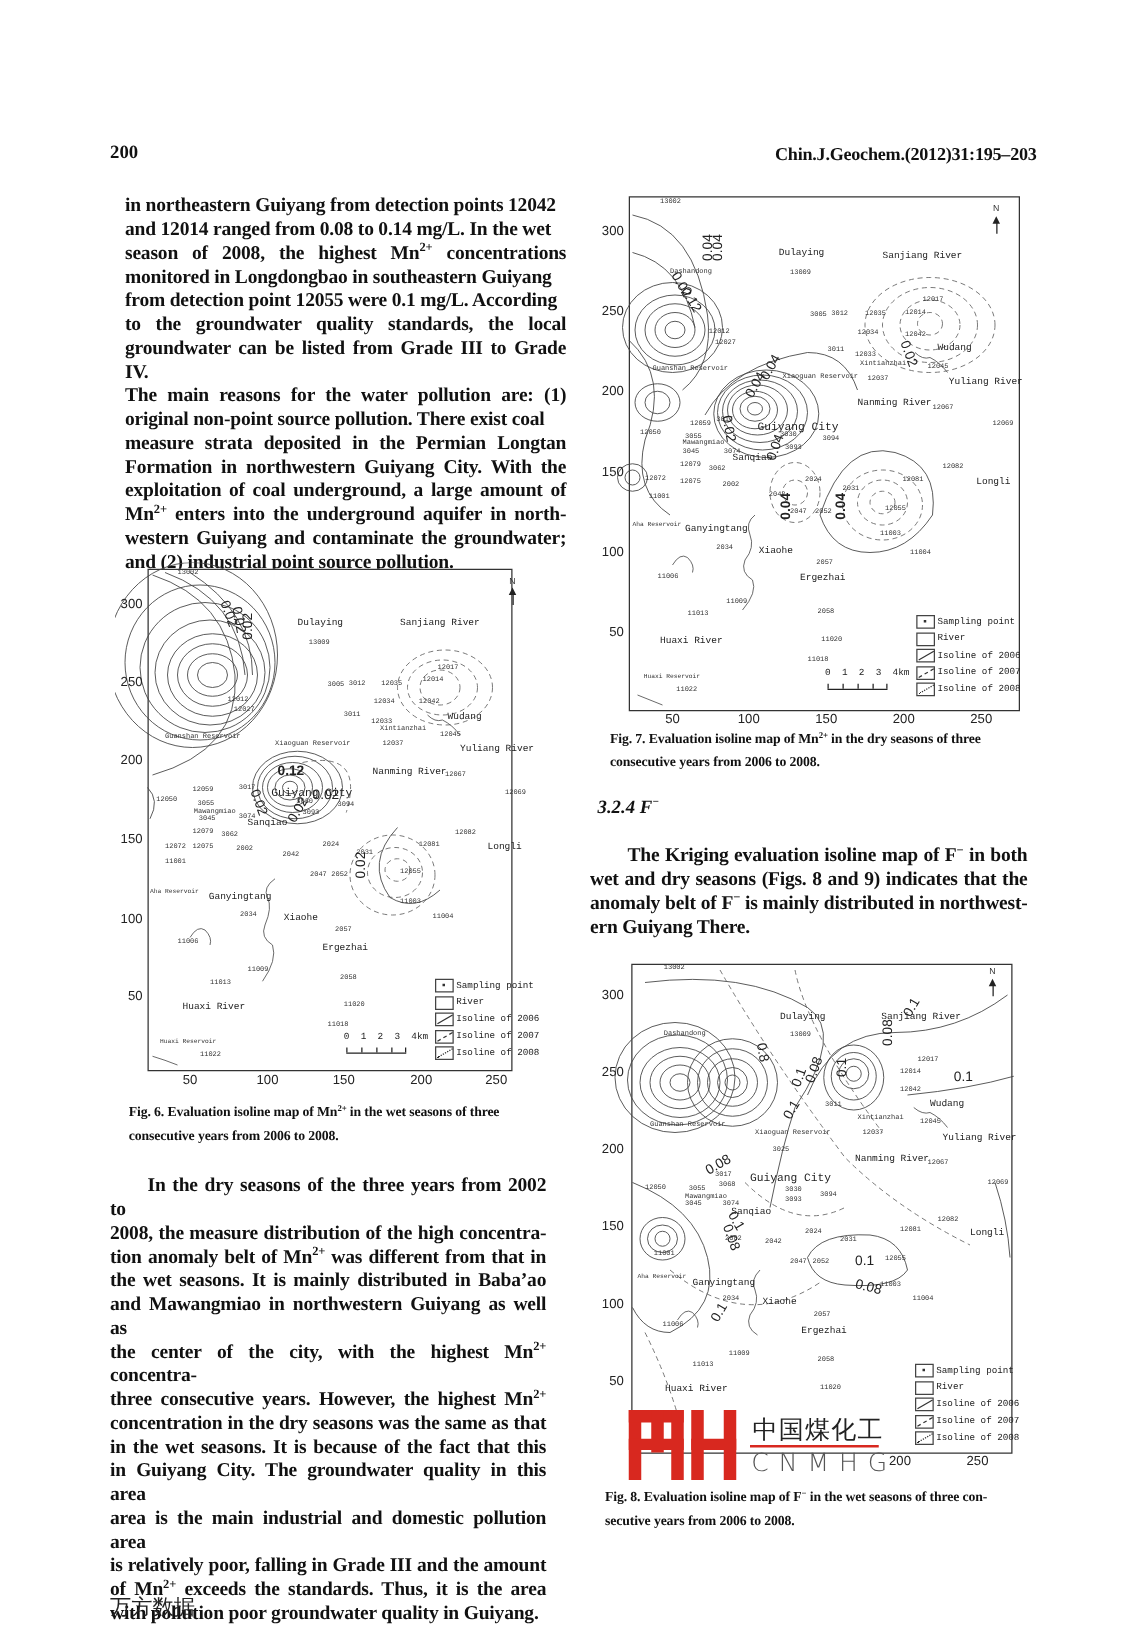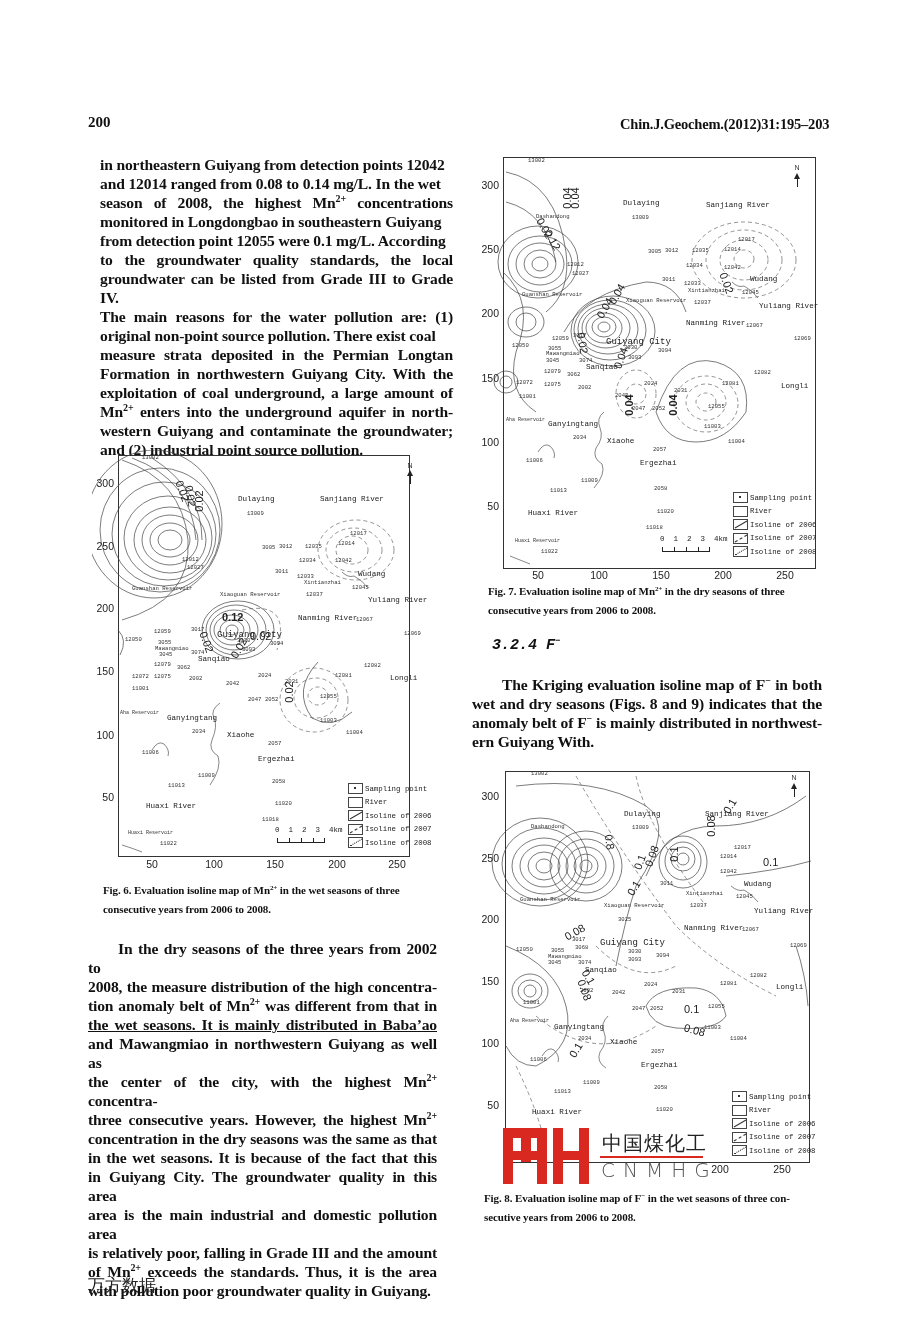--- a/index.html
+++ b/index.html
@@ -241,21 +241,21 @@
 
 <div class="abs caption" style="left:103px; top:881px; width:325px;">
   <div><span>Fig. 6. Evaluation isoline map of Mn</span><sup>2+</sup><span> in the wet seasons of three</span></div>
   <div>consecutive years from 2006 to 2008.</div>
 </div>
 
 <div class="abs para" style="left:88px; top:939px; width:349px;">
   <div style="text-indent:30px; text-align-last: justify;">In the dry seasons of the three years from 2002 to</div>
   <div style="text-align-last: justify;">2008, the measure distribution of the high concentra-</div>
   <div style="text-align-last: justify;"><span>tion anomaly belt of Mn</span><sup>2+</sup><span> was different from that in</span></div>
-  <div style="text-align-last: justify; text-decoration: underline;">the wet seasons. It is mainly distributed in Baba’ao</div>
+  <div style="text-align-last: justify;">the wet seasons. It is mainly distributed in Baba’ao</div>
   <div style="text-align-last: justify;">and Mawangmiao in northwestern Guiyang as well as</div>
   <div style="text-align-last: justify;"><span>the center of the city, with the highest Mn</span><sup>2+</sup><span> concentra-</span></div>
   <div style="text-align-last: justify;"><span>three consecutive years. However, the highest Mn</span><sup>2+</sup></div>
   <div style="text-align-last: justify;">concentration in the dry seasons was the same as that</div>
   <div style="text-align-last: justify;">in the wet seasons. It is because of the fact that this</div>
   <div style="text-align-last: justify;">in Guiyang City. The groundwater quality in this area</div>
   <div style="text-align-last: justify;">area is the main industrial and domestic pollution area</div>
   <div style="text-align-last: justify;">is relatively poor, falling in Grade III and the amount</div>
   <div style="text-align-last: justify;"><span>of Mn</span><sup>2+</sup><span> exceeds the standards. Thus, it is the area</span></div>
   <div>with pollution poor groundwater quality in Guiyang.</div>
@@ -432,28 +432,28 @@
         <span>Isoline of 2008</span>
       </div>
   </div>
 </div>
 
 <div class="abs caption" style="left:488px; top:582px; width:332px;">
   <div><span>Fig. 7. Evaluation isoline map of Mn</span><sup>2+</sup><span> in the dry seasons of three</span></div>
   <div>consecutive years from 2006 to 2008.</div>
 </div>
 
-<div class="abs section" style="left:492px; top:636px;font-family:Liberation Mono, monospace;">
+<div class="abs section" style="left:478px; top:636px;">
   <span>3.2.4 F</span><sup style="font-size:9px;">−</sup>
 </div>
 <div class="abs para" style="left:472px; top:675px; width:350px;">
   <div style="text-indent:30px; text-align-last: justify;"><span>The Kriging evaluation isoline map of F</span><sup>−</sup><span> in both</span></div>
   <div style="text-align-last: justify;">wet and dry seasons (Figs. 8 and 9) indicates that the</div>
   <div style="text-align-last: justify;"><span>anomaly belt of F</span><sup>−</sup><span> is mainly distributed in northwest-</span></div>
-  <div>ern Guiyang With.</div>
+  <div>ern Guiyang There.</div>
 </div>
 
 <div class="map" style="left:476px; top:766px; width:340px; height:420px;">
   <div class="map-frame" style="left:29px; top:5px; width:303px; height:390px;"></div>
   <svg width="340" height="420">
     <g fill="none" stroke="#444" stroke-width="0.7">
       <ellipse cx="68" cy="100" rx="8" ry="7"></ellipse>
         <ellipse cx="68" cy="100" rx="16" ry="14"></ellipse>
         <ellipse cx="68" cy="100" rx="24" ry="21"></ellipse>
       <ellipse cx="68" cy="100" rx="32" ry="28"></ellipse>

